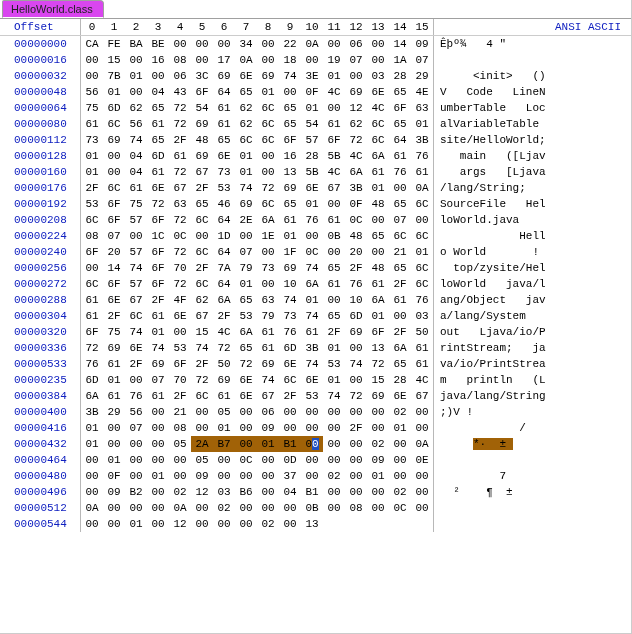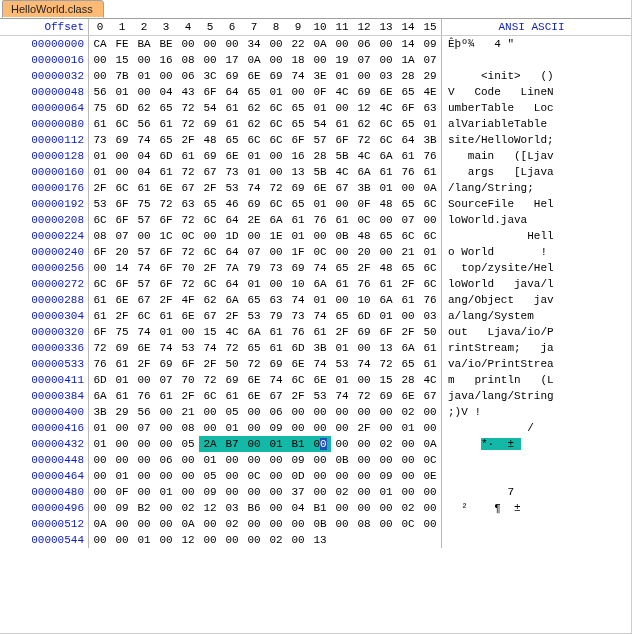--- a/index.html
+++ b/index.html
@@ -1,29 +1,29 @@
 <!DOCTYPE html>
 <html><head>
 <meta charset="utf-8">
 <style>
   html,body{margin:0;padding:0;background:#fff;font-family:"Courier New",monospace;font-size:11px;color:#000}
   .wrap{width:632px;height:634px;position:relative;border-right:1px solid #ccc;border-bottom:1px solid #ccc;box-sizing:border-box}
-  .tab{position:absolute;top:0;left:2px;border:1px solid #a0a0a0;border-bottom:1px solid #fff;background:#fdba74;padding:2px 10px 2px 8px;font-family:"Segoe UI",Tahoma,sans-serif;font-size:11px;color:#222;border-top-right-radius:4px;border-top-left-radius:2px;z-index:3}
+  .tab{position:absolute;top:0;left:2px;border:1px solid #a0a0a0;border-bottom:1px solid #fff;background:#d946ef;padding:2px 10px 2px 8px;font-family:"Segoe UI",Tahoma,sans-serif;font-size:11px;color:#222;border-top-right-radius:4px;border-top-left-radius:2px;z-index:3}
   .tabline{position:absolute;top:18px;left:0;right:0;border-top:1px solid #a0a0a0;z-index:2}
   .view{position:absolute;top:19px;left:0;right:0;bottom:0;overflow:hidden;background:#fff;z-index:1}
   table{border-collapse:collapse;width:100%}
   th,td{padding:0;height:16px;line-height:16px}
   th{color:#1020c0;font-weight:normal;text-align:center}
-  .off{color:#1020c0;text-align:right;padding-left:22px;padding-right:4px;width:62px}
+  .off{color:#1020c0;text-align:left;padding-left:14px;padding-right:4px;width:62px}
   .hx{text-align:center;width:22px;color:#000}
   .asc{text-align:left;color:#000;padding-left:6px;white-space:pre}
   .sep{border-left:1px solid #b8b8b8}
   .colhdr th{border-bottom:1px solid #ccc}
-  .asc-hdr{padding-right:10px;white-space:pre}
-  .hl1{background:#14b8a6}
+  .asc-hdr{text-align:right;padding-right:10px;white-space:pre}
+  .hl1{background:#a16207}
   .hl2{background:#2050c0;color:#fff}
 </style>
 </head>
 <body>
 <div class="wrap">
   <div class="tab"><span>HelloWorld.class</span></div>
   <div class="tabline"></div>
   <div class="view">
     <table>
       <thead>
@@ -464,21 +464,21 @@
             <td class="hx">6E</td>
             <td class="hx">74</td>
             <td class="hx">53</td>
             <td class="hx">74</td>
             <td class="hx">72</td>
             <td class="hx">65</td>
             <td class="hx">61</td>
             <td class="asc sep">va/io/PrintStrea</td>
           </tr>
           <tr>
-            <td class="off">00000411</td>
+            <td class="off">00000235</td>
             <td class="hx sep">6D</td>
             <td class="hx">01</td>
             <td class="hx">00</td>
             <td class="hx">07</td>
             <td class="hx">70</td>
             <td class="hx">72</td>
             <td class="hx">69</td>
             <td class="hx">6E</td>
             <td class="hx">74</td>
             <td class="hx">6C</td>
@@ -564,40 +564,20 @@
             <td class="hx hl1">B1</td>
             <td class="hx hl1"><span>0</span><span class="hl2">0</span></td>
             <td class="hx">00</td>
             <td class="hx">00</td>
             <td class="hx">02</td>
             <td class="hx">00</td>
             <td class="hx">0A</td>
             <td class="asc sep">     <span class="hl1">*·  ± </span>     </td>
           </tr>
           <tr>
-            <td class="off">00000448</td>
-            <td class="hx sep">00</td>
-            <td class="hx">00</td>
-            <td class="hx">00</td>
-            <td class="hx">06</td>
-            <td class="hx">00</td>
-            <td class="hx">01</td>
-            <td class="hx">00</td>
-            <td class="hx">00</td>
-            <td class="hx">00</td>
-            <td class="hx">09</td>
-            <td class="hx">00</td>
-            <td class="hx">0B</td>
-            <td class="hx">00</td>
-            <td class="hx">00</td>
-            <td class="hx">00</td>
-            <td class="hx">0C</td>
-            <td class="asc sep">                </td>
-          </tr>
-          <tr>
             <td class="off">00000464</td>
             <td class="hx sep">00</td>
             <td class="hx">01</td>
             <td class="hx">00</td>
             <td class="hx">00</td>
             <td class="hx">00</td>
             <td class="hx">05</td>
             <td class="hx">00</td>
             <td class="hx">0C</td>
             <td class="hx">00</td>

